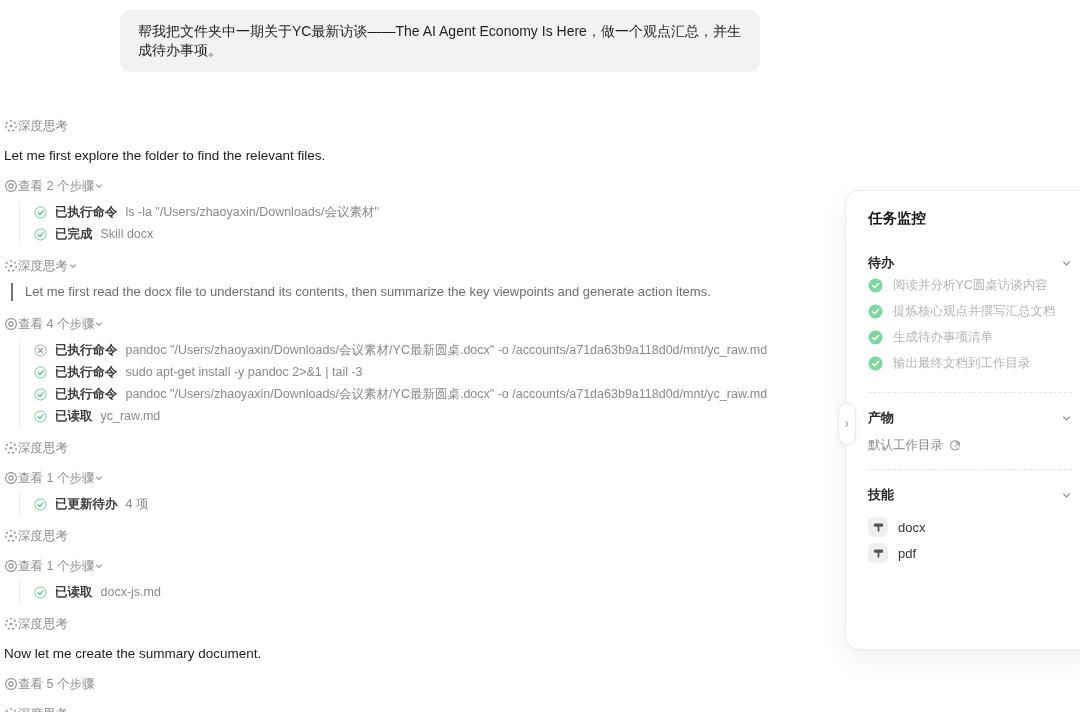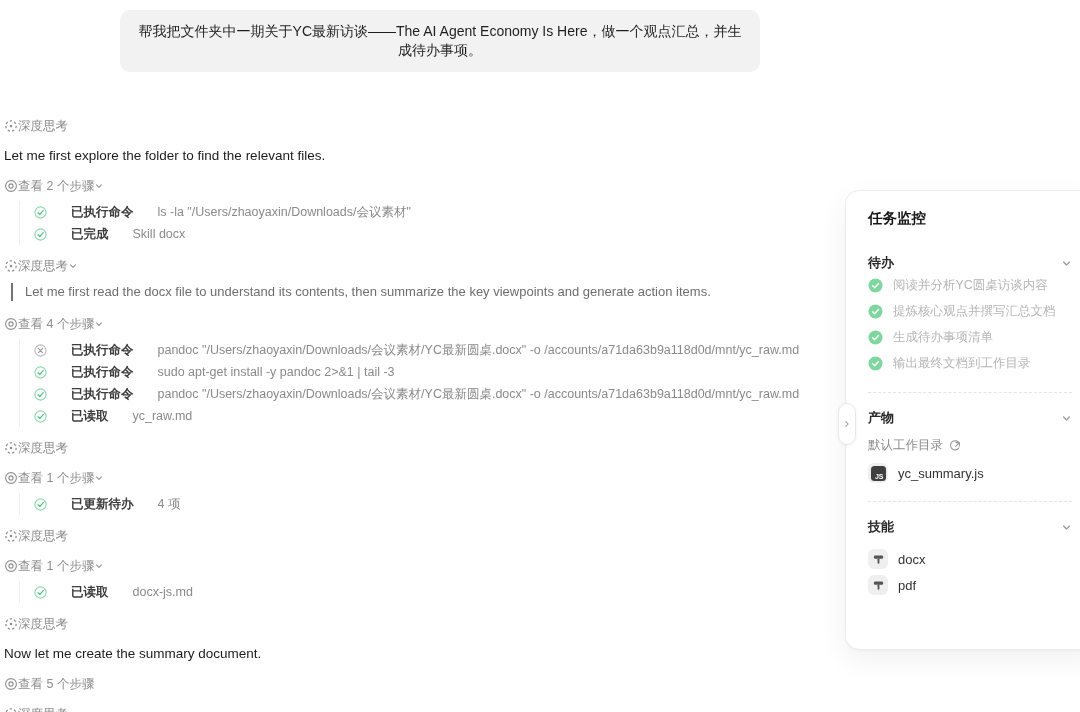--- a/index.html
+++ b/index.html
@@ -7,28 +7,28 @@
   body {
     width:1080px; height:712px; background:#ffffff; overflow:hidden; position:relative;
     font-family:"Liberation Sans", sans-serif;
     -webkit-font-smoothing:antialiased;
   }
   
   .chat { position:absolute; left:4px; top:0; width:770px; }
   .user-bubble {
     margin:10px 0 45px 116px; max-width:640px; display:inline-block;
     background:#f1f2f1; border-radius:10px; padding:12px 18px;
-    font-size:14px; color:#1f1f1f; line-height:19px;text-align:center;
+    font-size:14px; color:#1f1f1f; line-height:19px;
   }
   .bubble-wrap { text-align:left; }
   .row { display:flex; align-items:center; gap:0; height:18px; font-size:12.5px; color:#8e8e8e; margin:0 0 12px 0; }
   .row.clickable { cursor:pointer; }
   .icon { display:inline-flex; align-items:center; justify-content:center; flex:0 0 auto; }
   .steps-list { margin:-6px 0 12px 15px; border-left:1px solid #ededed; padding-left:14px; }
-  .step { display:flex; align-items:center; gap:24px; height:22px; font-size:12.5px; color:#8a8a8a; white-space:nowrap; }
+  .step { display:flex; align-items:center; gap:8px; height:22px; font-size:12.5px; color:#8a8a8a; white-space:nowrap; }
   .step .act { color:#3d3d3d; font-weight:600; }
   .atext { font-size:13.5px; color:#1c1c1c; margin:0 0 12px 0; line-height:18px; }
   .think-body { margin:-4px 0 14px 7px; border-left:2px solid #737373; padding-left:12px; font-size:13px; color:#6e6e6e; line-height:18px; }
   
   .monitor {
     position:absolute; left:845px; top:190px; width:250px; height:460px;
     background:#fff; border:1px solid #ececec; border-radius:14px;
     box-shadow:0 10px 28px rgba(0,0,0,.06), 0 1px 2px rgba(0,0,0,.03);
     padding:18px 22px;
   }
@@ -356,26 +356,20 @@
   </div>
   <div class="workdir">
     <span>默认工作目录</span>
     <span class="icon">
         <svg width="13" height="13" viewBox="0 0 13 13">
           <path d="M9.9 8.9 A4.6 4.6 0 1 1 10.3 4.4" fill="none" stroke="#9a9a9a" stroke-width="1.1" stroke-linecap="round"></path>
           <path d="M6.9 3.6 L10.4 3.6 L10.4 7.1 M10.4 3.6 L6.7 7.3" fill="none" stroke="#9a9a9a" stroke-width="1.1" stroke-linecap="round" stroke-linejoin="round"></path>
         </svg>
       </span>
   </div>
-  <div class="file-row">
-    <span class="iconbox">
-        <span class="jsbadge">JS</span>
-      </span>
-    <span>yc_summary.js</span>
-  </div>
 
   <div class="divider"></div>
 
   <div class="sect-header">
     <span>技能</span>
     <span class="icon">
         <svg width="11" height="11" viewBox="0 0 10 10">
           <polyline points="2.4,3.7 5,6.3 7.6,3.7" fill="none" stroke="#9a9a9a" stroke-width="1.2" stroke-linecap="round" stroke-linejoin="round"></polyline>
         </svg>
       </span>

